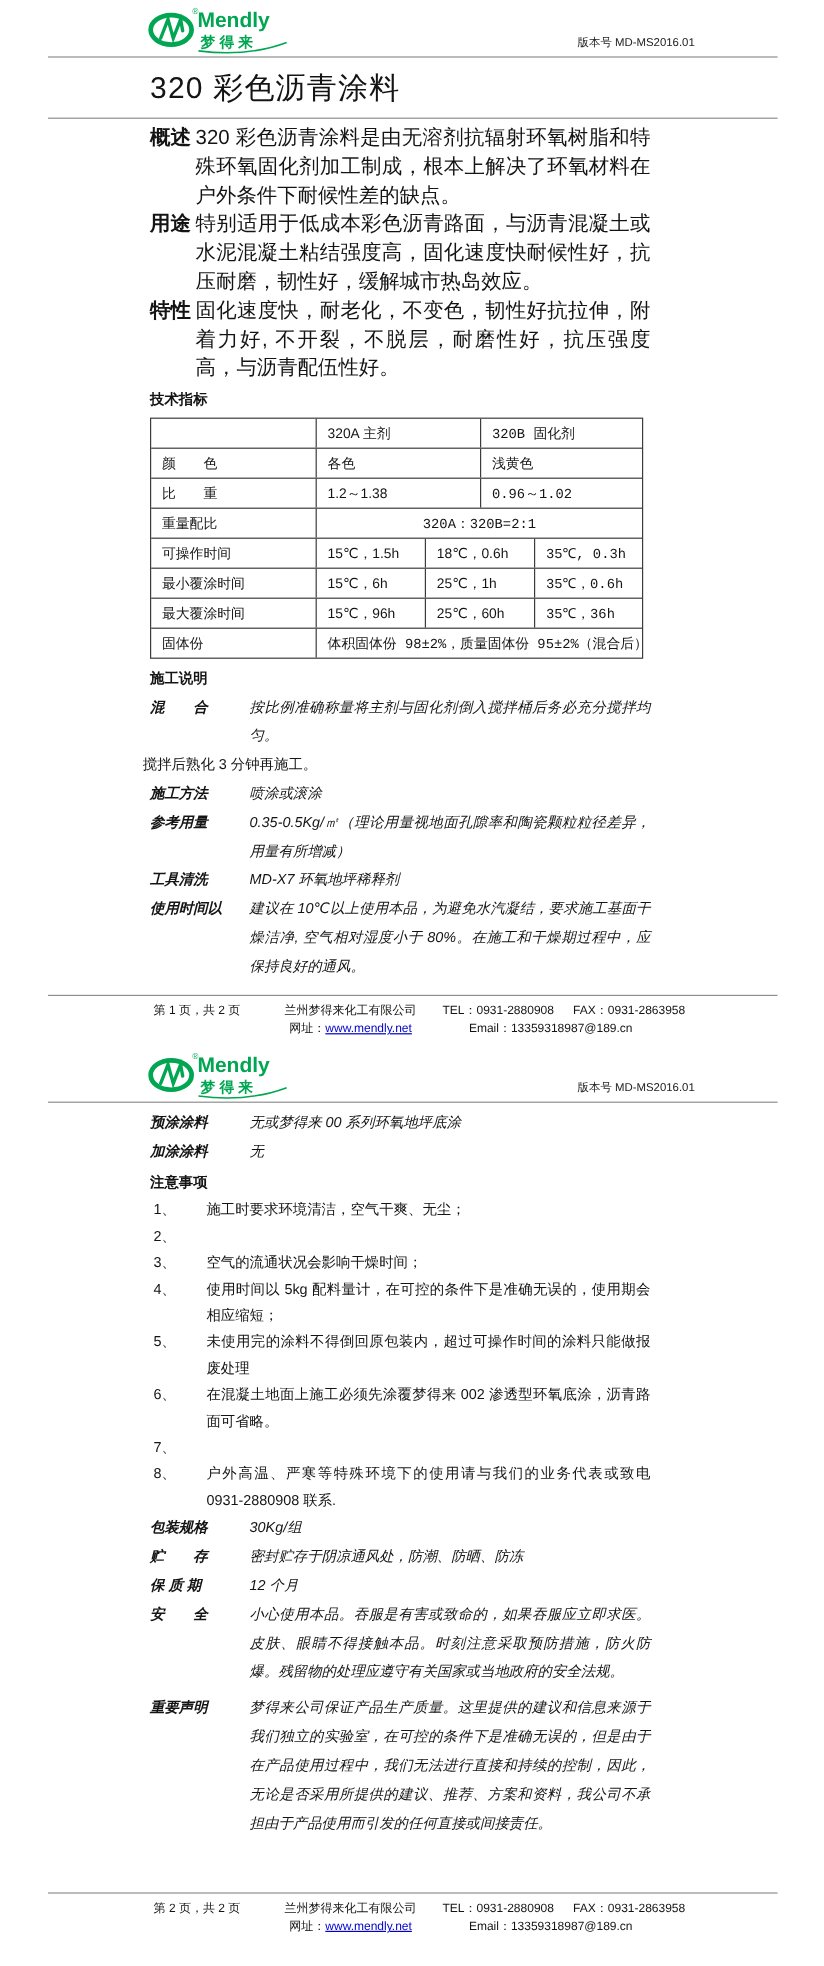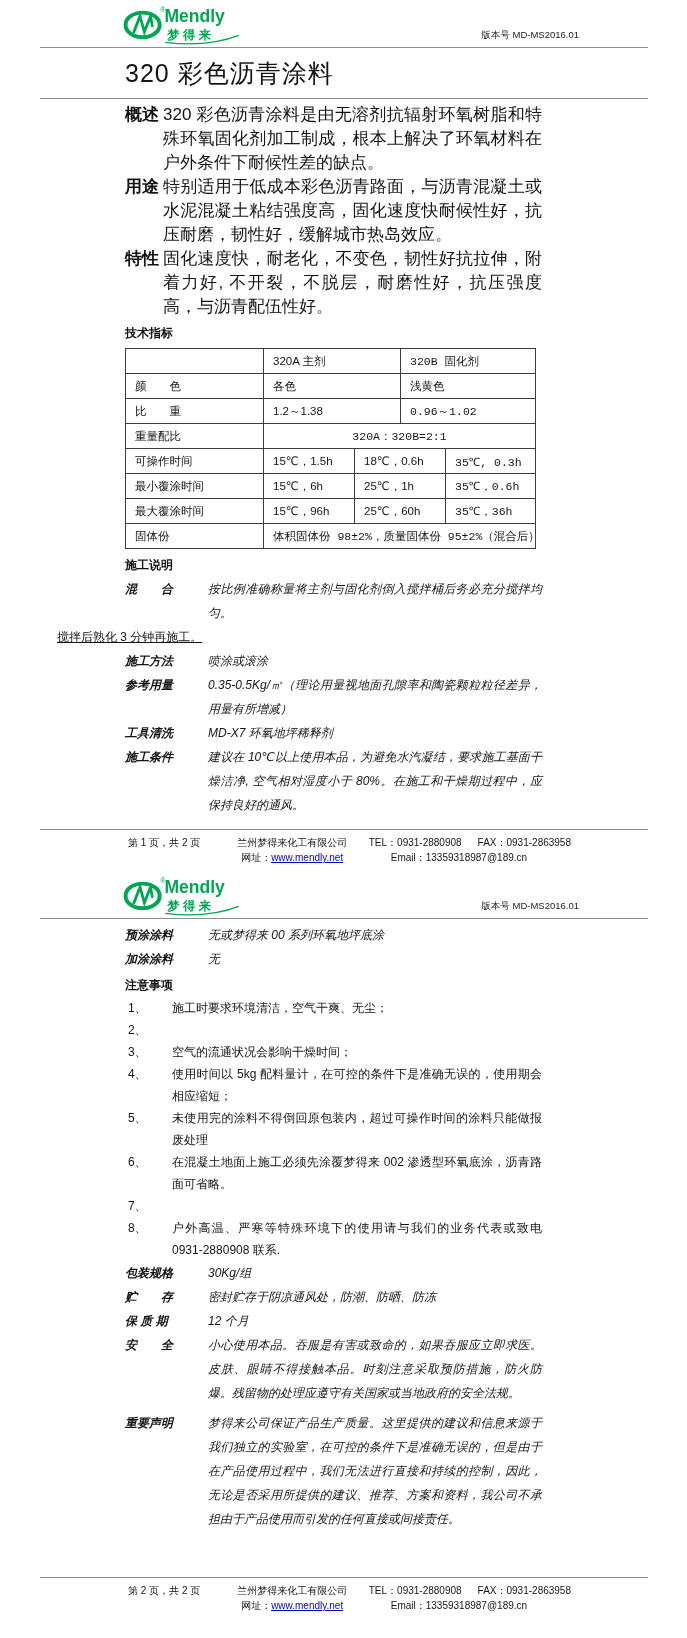--- a/index.html
+++ b/index.html
@@ -33,21 +33,21 @@
   .td:first-child{border-left:none;}
   .td-label{width:137px;}
   .w2{width:137px;}
   .w3{width:91px;}
   .fill{flex:1;font-family:Liberation Mono, monospace;}
   .center{justify-content:center;padding-left:0;}
   
   .citem{display:flex;margin:0 145px 0 125px;line-height:24px;font-size:12px;font-style:italic;}
   .citem-label{width:83px;font-weight:bold;flex-shrink:0;}
   .citem-text{flex:1;text-align:justify;}
-  .cont-line{margin:0 145px 0 57px;line-height:24px;font-size:12px;text-decoration:underline;}
+  .cont-line{margin:0 145px 0 119px;line-height:24px;font-size:12px;}
   
   .note{display:flex;margin:0 145px 0 128px;line-height:22px;font-size:12px;}
   .note-num{width:44px;flex-shrink:0;}
   .note-text{flex:1;text-align:justify;}
   
   .foot{display:flex;margin:5px 100px 0 128px;font-size:10px;line-height:15px;}
   .foot-page{width:138px;}
   .foot-company{width:170px;text-align:center;}
   .foot-contact{flex:1;padding-left:14px;}
   .foot-line1 span{margin-right:16px;white-space:nowrap;}
@@ -152,21 +152,21 @@
   </div>
   <div class="citem">
     <div class="citem-label">参考用量</div>
     <div class="citem-text">0.35-0.5Kg/㎡（理论用量视地面孔隙率和陶瓷颗粒粒径差异，用量有所增减）</div>
   </div>
   <div class="citem">
     <div class="citem-label">工具清洗</div>
     <div class="citem-text">MD-X7 环氧地坪稀释剂</div>
   </div>
   <div class="citem">
-    <div class="citem-label">施工条件</div>
+    <div class="citem-label">使用时间以</div>
     <div class="citem-text">建议在 10℃以上使用本品，为避免水汽凝结，要求施工基面干燥洁净, 空气相对湿度小于 80%。在施工和干燥期过程中，应保持良好的通风。</div>
   </div>
 
   <hr class="rule foot-rule">
   <div class="foot">
     <div class="foot-page">第 1 页，共 2 页</div>
     <div class="foot-company">
       <div>兰州梦得来化工有限公司</div>
       <div>
         <span>网址：</span><a class="link">www.mendly.net</a>

